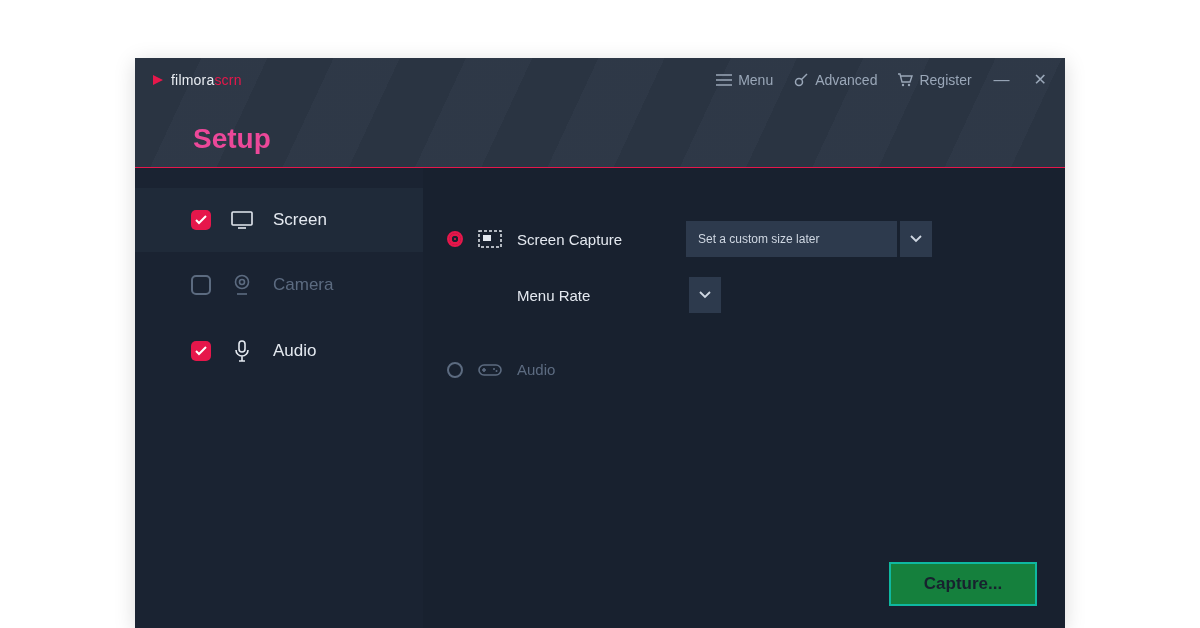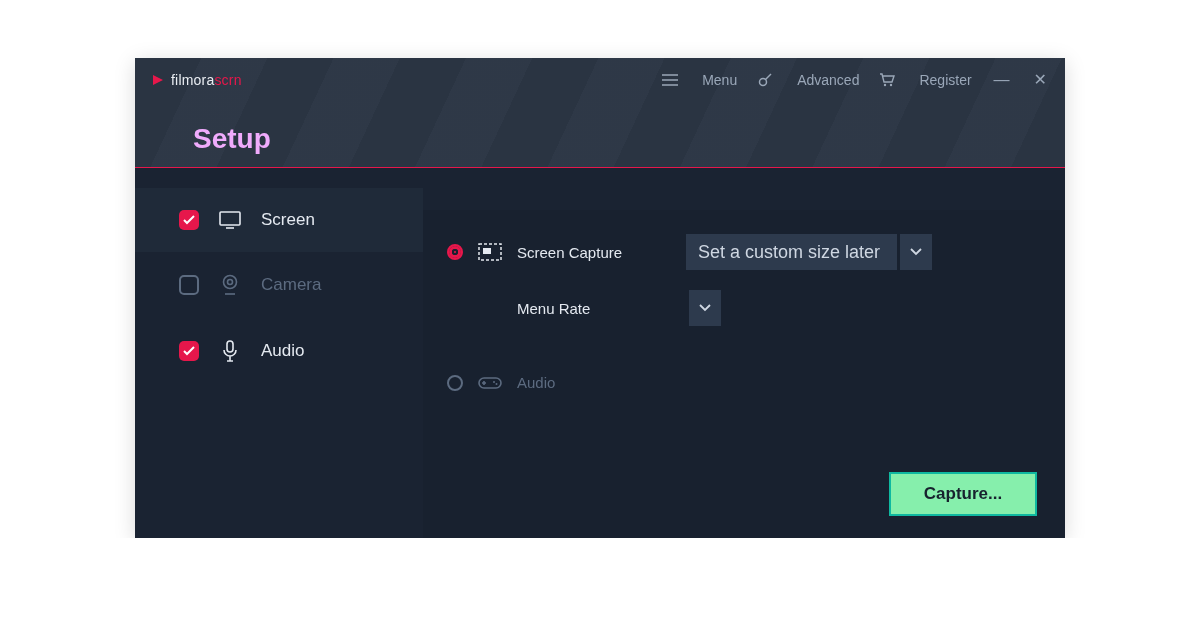--- a/index.html
+++ b/index.html
@@ -6,21 +6,21 @@
 body {
   background: #fff;
   font-family: -apple-system, "Segoe UI", Arial, sans-serif;
   display: flex;
   align-items: flex-start;
   justify-content: center;
   padding-top: 58px;
 }
 .window {
   width: 930px;
-  height: 480px;
+  height: 570px;
   background: #1a2332;
   position: relative;
   overflow: hidden;
   box-shadow: 0 4px 20px rgba(0,0,0,0.15);
 }
 .topbar {
   height: 110px;
   position: relative;
   border-bottom: 1px solid #e6174b;
   background: #2a3442;
@@ -57,54 +57,54 @@
   position: absolute;
   top: 14px; right: 16px;
   display: flex;
   align-items: center;
   gap: 20px;
   z-index: 2;
 }
 .toplink {
   display: flex;
   align-items: center;
-  gap: 24px;
+  gap: 6px;
   color: #9aa7b8;
   font-size: 14px;
   cursor: pointer;
 }
 .win-btn {
   color: #9aa7b8;
   font-size: 16px;
   cursor: pointer;
   line-height: 1;
   padding: 0 2px;
 }
 .title {
   position: absolute;
   left: 58px;
   bottom: 12px;
   font-size: 28px;
   font-weight: 700;
-  color: #f0abfc;
+  color: #ec4899;
   z-index: 2;
 }
 .body {
   display: flex;
   height: calc(100% - 110px);
 }
 .sidebar {
   width: 288px;
   padding-top: 20px;
 }
 .side-item {
   display: flex;
   align-items: center;
   gap: 20px;
-  padding: 22px 0 22px 44px;
+  padding: 22px 0 22px 56px;
   cursor: pointer;
   color: #e4e9f0;
   font-size: 17px;
 }
 .side-item.active {
   background: #1f2a39;
 }
 .side-item.dim { color: #5c6b80; }
 .checkbox {
   width: 20px; height: 20px;
@@ -124,23 +124,22 @@
 .side-icon {
   width: 22px;
   display: flex;
   align-items: center;
   justify-content: center;
   flex-shrink: 0;
 }
 .main {
   flex: 1;
   position: relative;
-  padding: 24px 28px 0 24px;
+  padding: 53px 28px 0 24px;
   background: #18212f;
-  margin-top: 42px;
 }
 .row {
   display: flex;
   align-items: center;
   margin-bottom: 20px;
   gap: 14px;
 }
 .radio {
   width: 16px; height: 16px;
   border-radius: 50%;
@@ -188,39 +187,39 @@
   height: 36px;
 }
 .select-val {
   flex: 1;
   background: #2d3a4d;
   height: 100%;
   display: flex;
   align-items: center;
   padding: 0 12px;
   color: #cfd7e2;
-  font-size: 18px;
+  font-size: 12px;
 }
 .select-btn {
   width: 32px; height: 100%;
   background: #2d3a4d;
   margin-left: 3px;
   display: flex;
   align-items: center;
   justify-content: center;
 }
 .spacer-col { width: 16px; flex-shrink:0; }
 .spacer26 { width: 26px; flex-shrink:0; }
 .capture-btn {
   position: absolute;
   right: 28px;
   bottom: 22px;
   width: 148px;
   height: 44px;
-  background: #86efac;
+  background: #15803d;
   border: 2px solid #0fb8a0;
   color: #17222e;
   font-size: 17px;
   font-weight: 700;
   display: flex;
   align-items: center;
   justify-content: center;
   cursor: pointer;
 }
 svg { display:block; }

